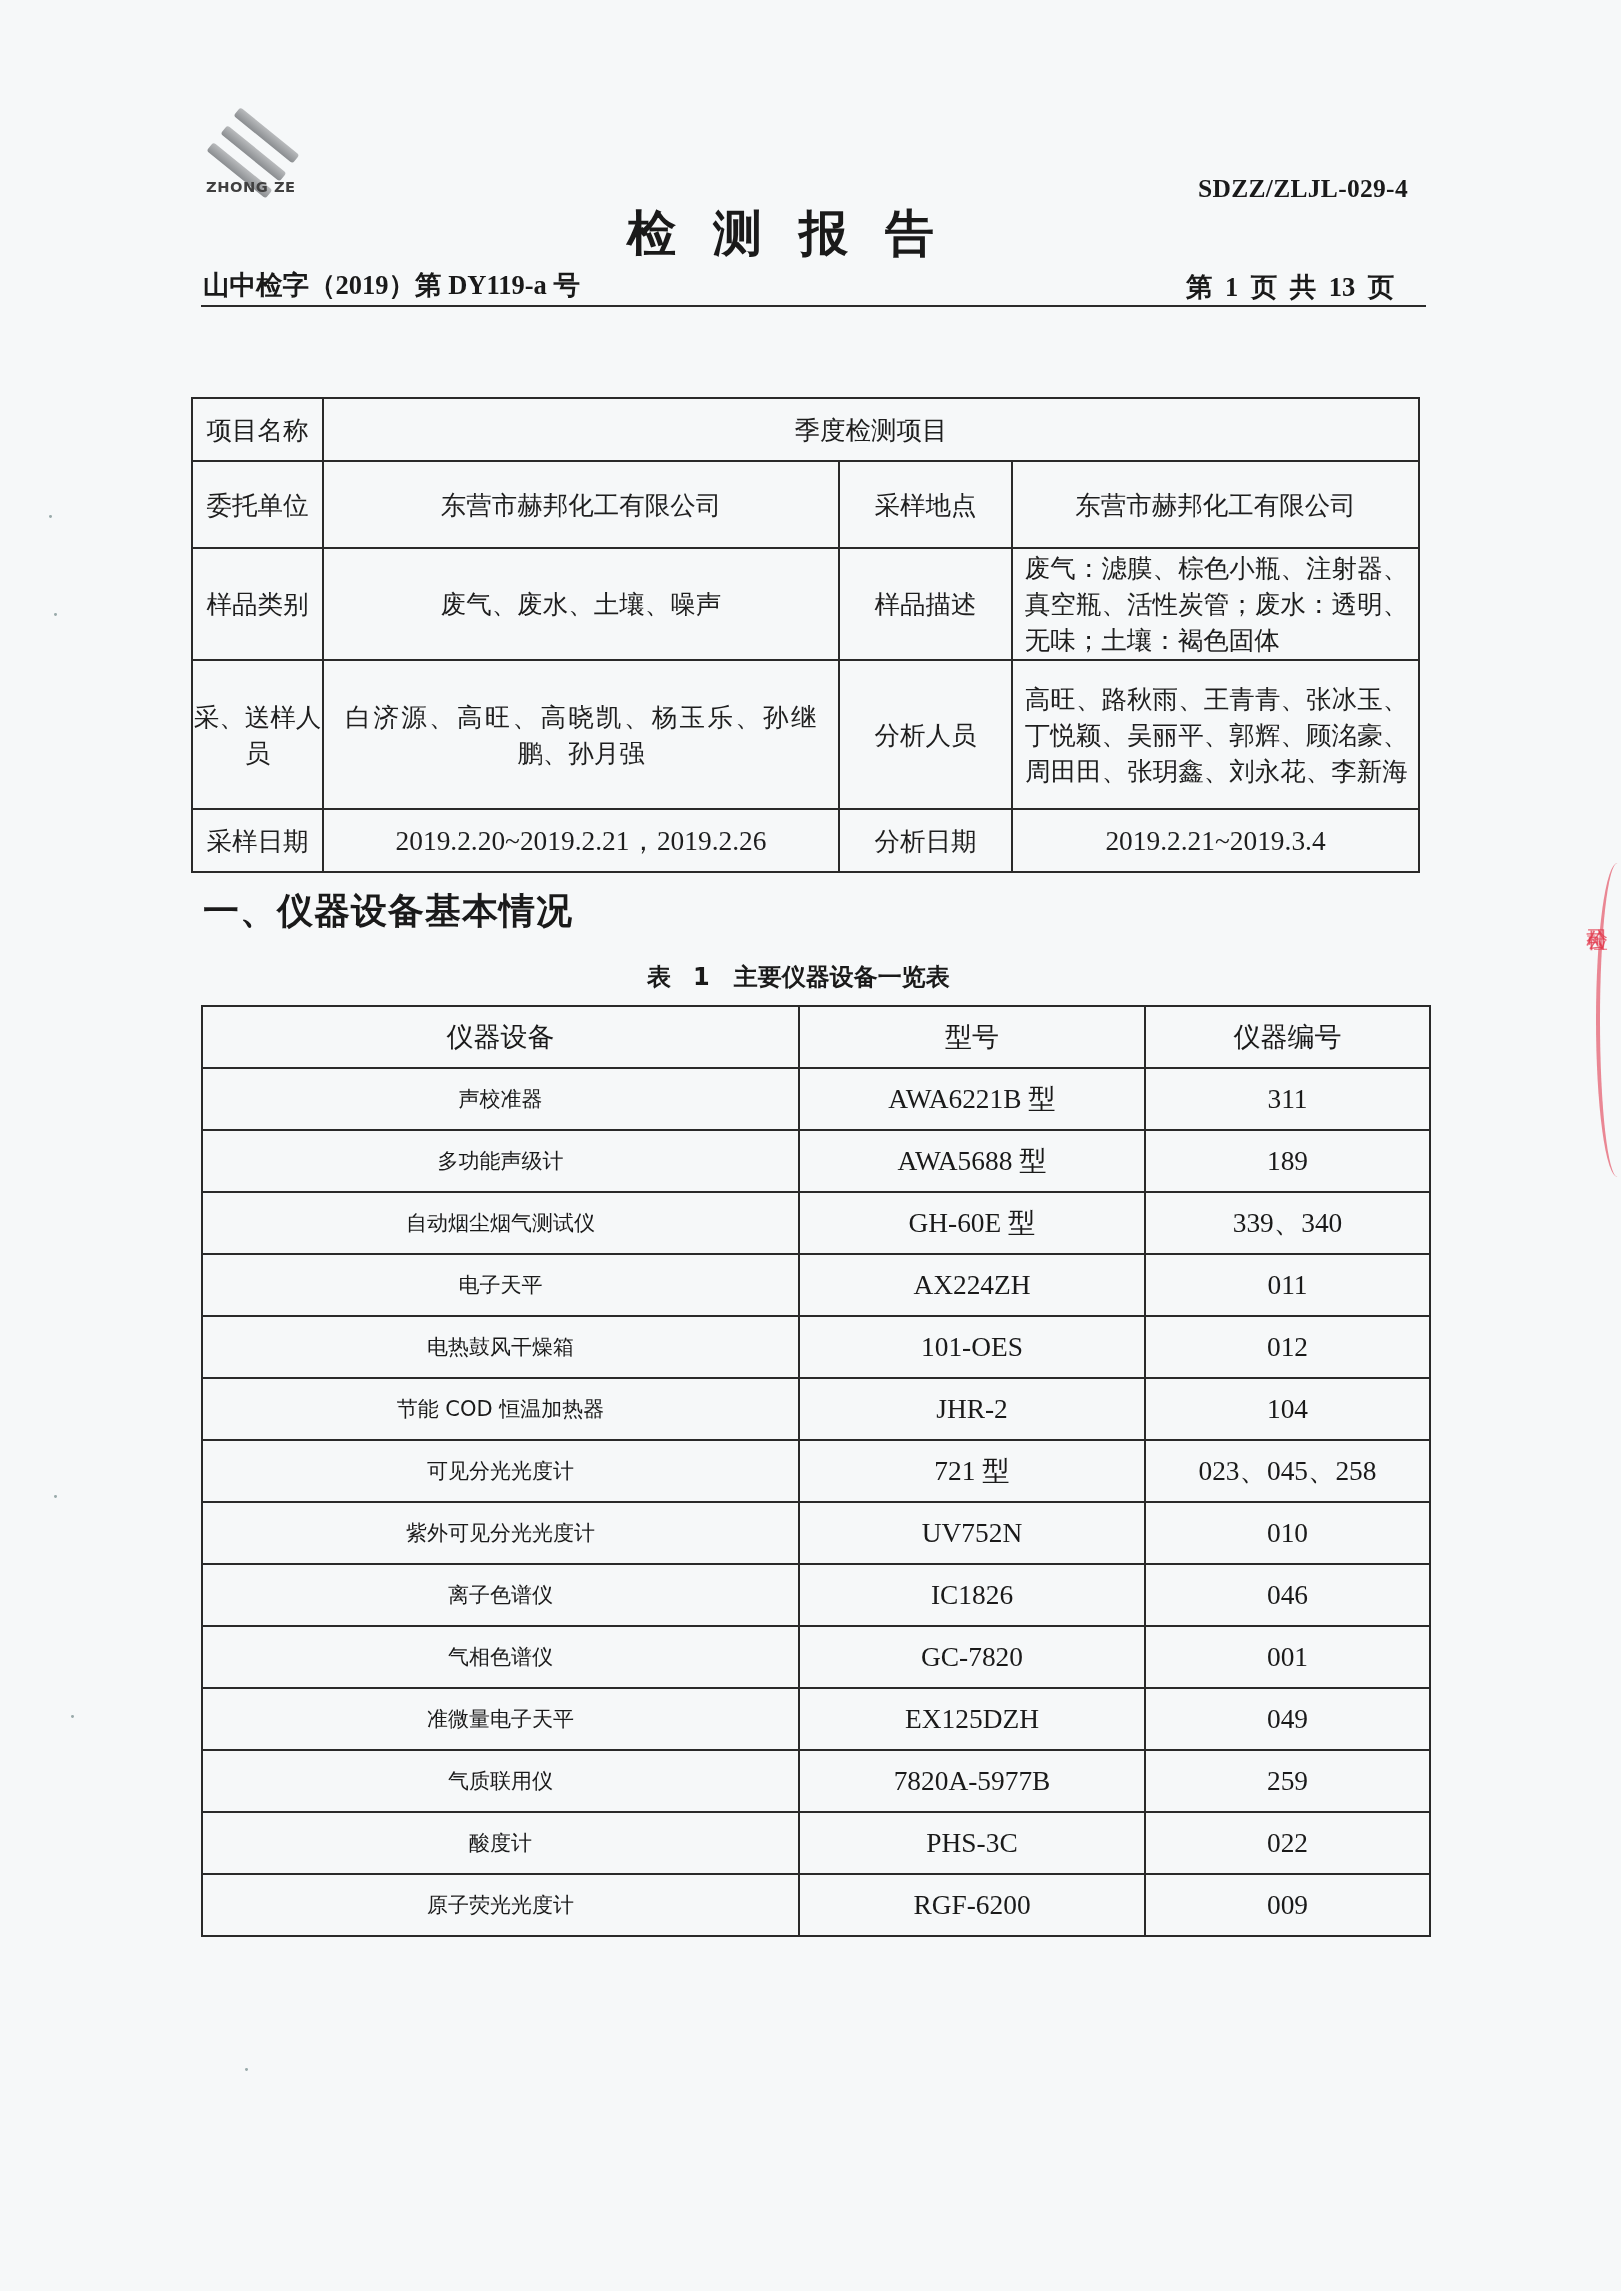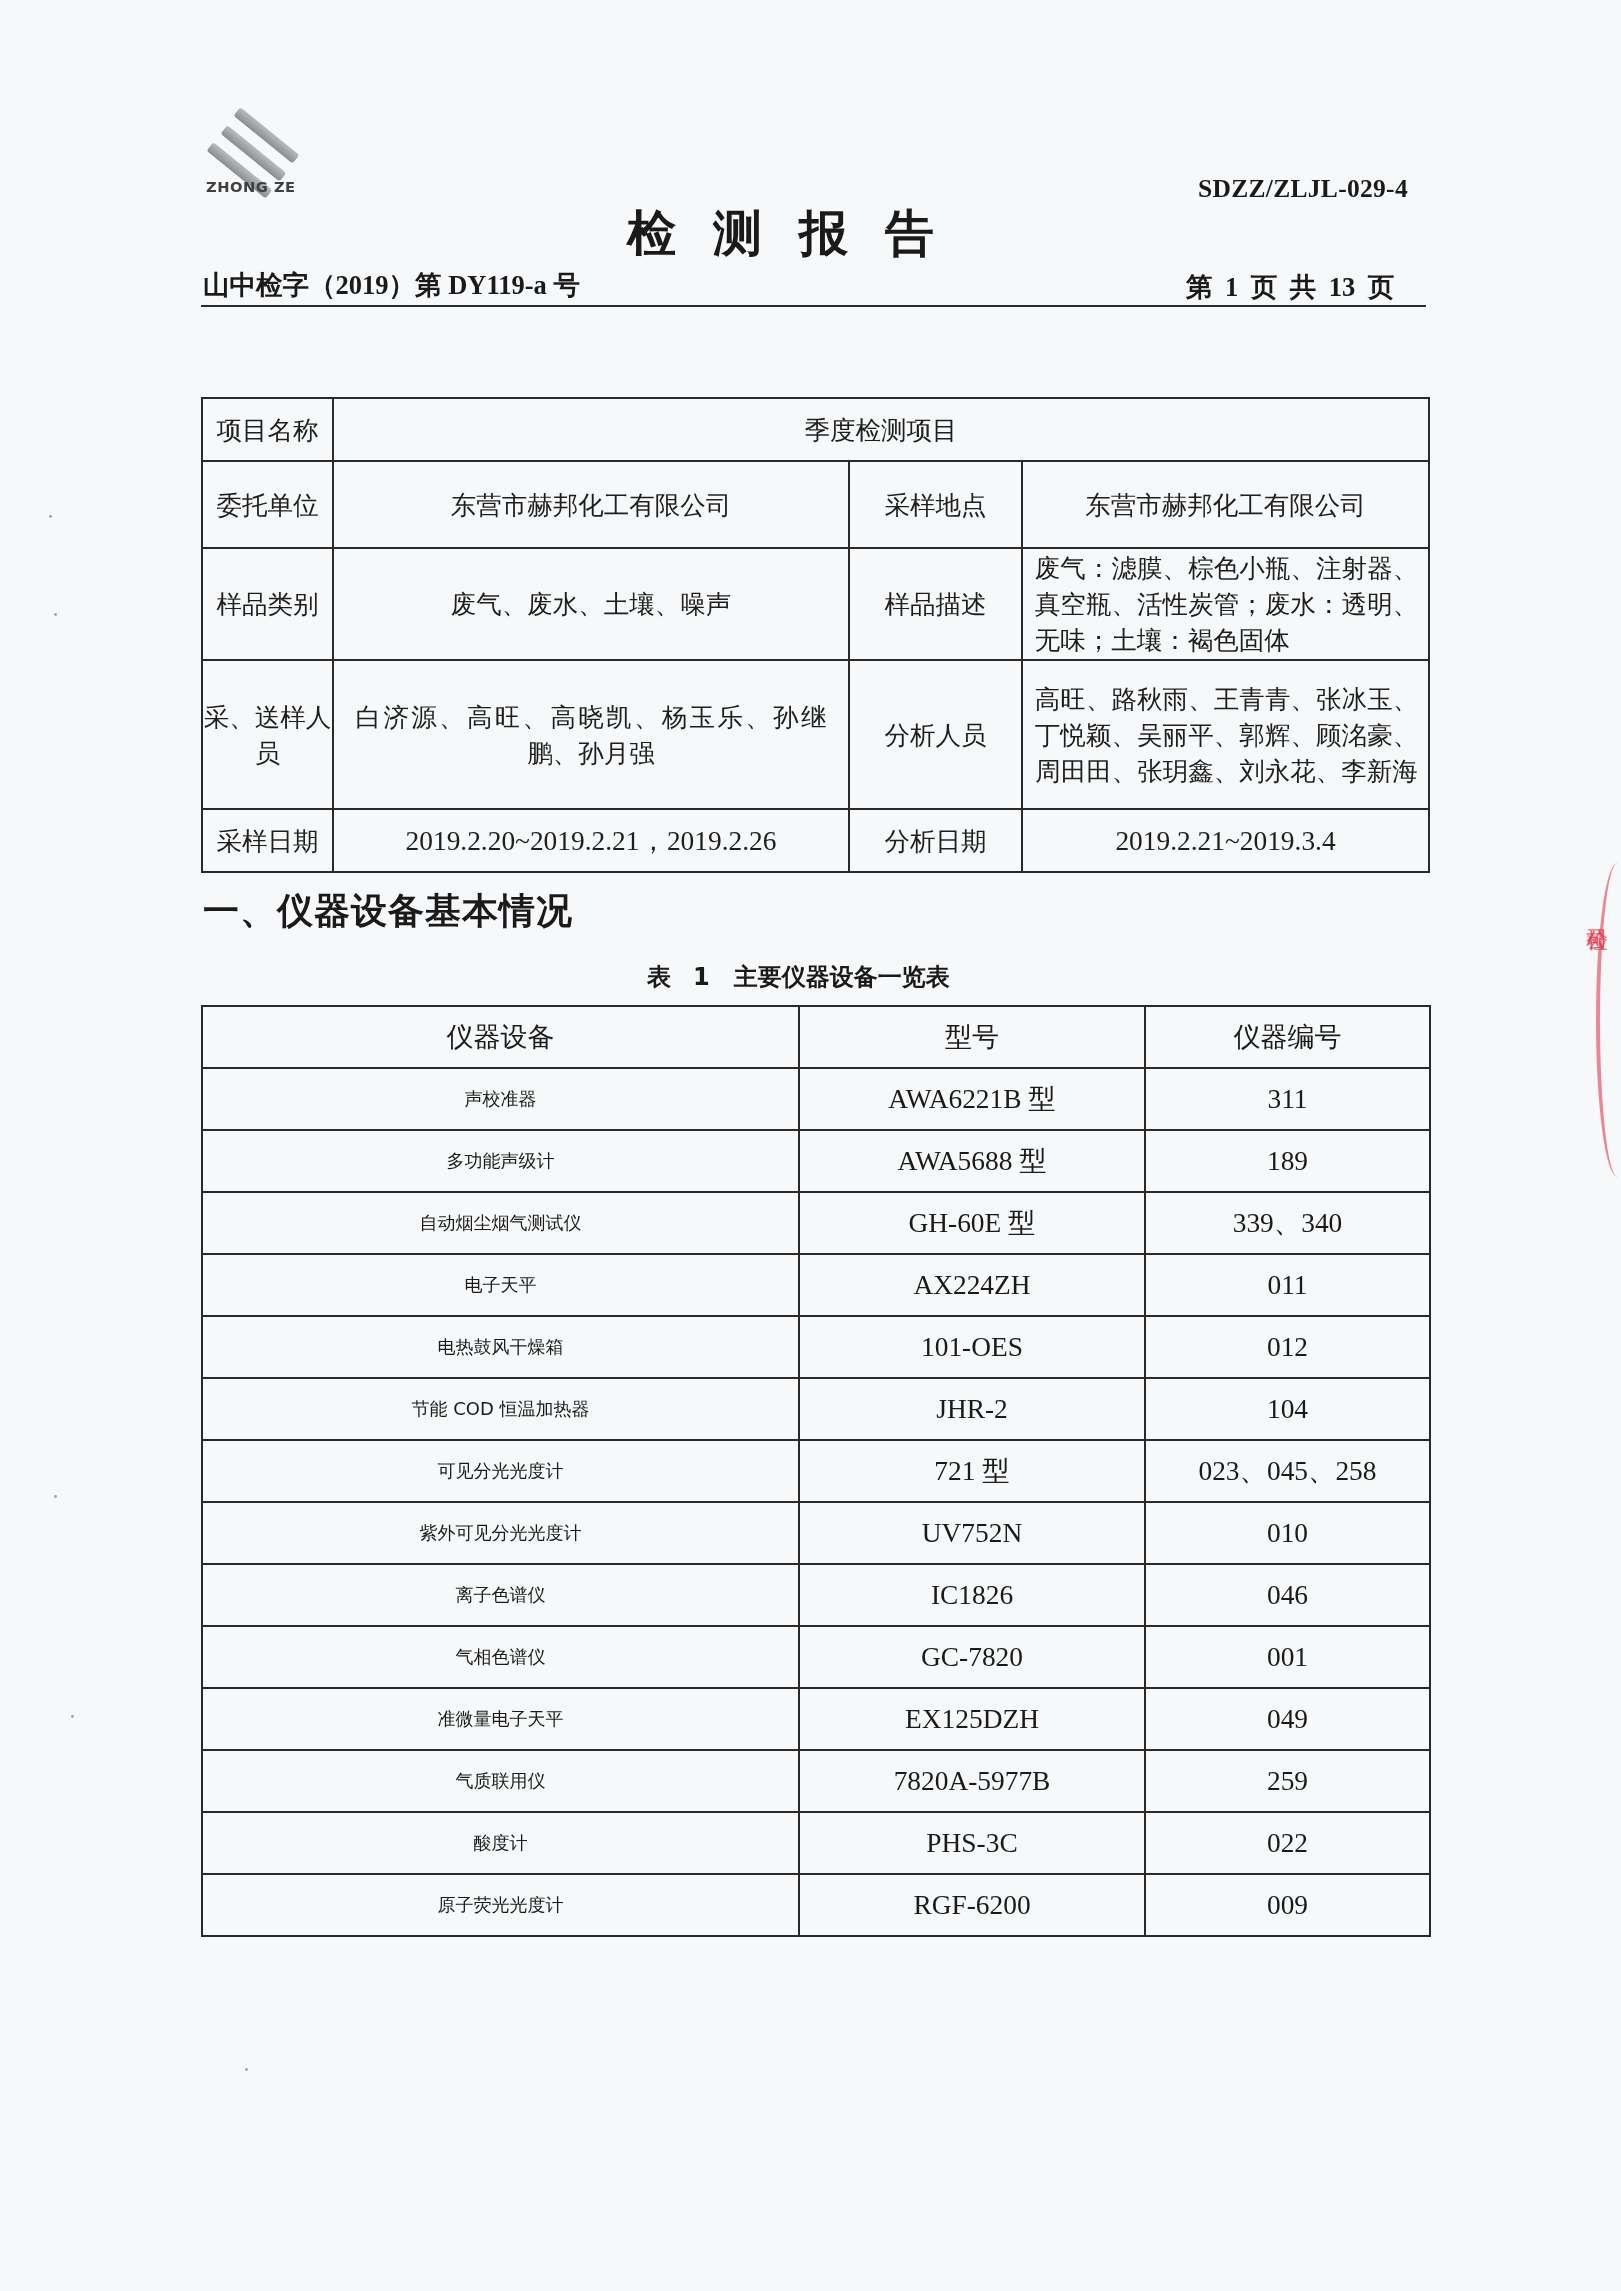--- a/index.html
+++ b/index.html
@@ -29,21 +29,21 @@
     font-family:"DejaVu Sans","Liberation Sans",sans-serif; font-weight:bold;
     font-size:49px; letter-spacing:37px; line-height:65px;
   }
   .report-no { left:203px; top:267px; font-weight:bold; font-size:26.5px; }
   .page-info { left:1186px; top:269px; font-weight:bold; font-size:26.5px; word-spacing:5.9px; }
   .rule { left:201px; top:305px; width:1225px; height:2px; background:#2b2b2b; }
 
   
   table { border-collapse:collapse; position:absolute; table-layout:fixed; }
   td, th { border:2px solid #2a2a2a; text-align:center; vertical-align:middle; padding:0; }
-  .info { left:201px; top:397px; width:1228px;padding-left:28px; }
+  .info { left:191px; top:397px; width:1228px;padding-left:28px; }
   .info td {
     font-family:"DejaVu Sans","Liberation Sans",sans-serif;
     font-size:25.5px; line-height:36px; color:#1e1e1e;
   }
   .info td.num { font-family:"Liberation Serif","DejaVu Serif",serif; font-size:27.4px; }
   .info td.desc { text-align:justify; text-align-last:left; padding:0 9.8px 0 11.8px; }
   .info td.desc.center-last { text-align-last:center; }
 
   .section-heading {
     left:203px; top:887px; font-family:"DejaVu Sans","Liberation Sans",sans-serif;
@@ -54,21 +54,21 @@
     font-weight:bold; font-size:24px; word-spacing:13.7px;
   }
 
   
   .equip { left:201px; top:1005px; width:1228px; }
   .equip th {
     font-family:"DejaVu Sans","Liberation Sans",sans-serif; font-weight:normal;
     font-size:27px; height:60px;
   }
   .equip td { height:60px; font-size:27.4px; }
-  .equip td.name { font-family:"DejaVu Sans","Liberation Sans",sans-serif; font-size:18px; }
+  .equip td.name { font-family:"DejaVu Sans","Liberation Sans",sans-serif; font-size:21px; }
 
   .stamp {
     left:1596px; top:863px; width:39px; height:314px;
     border-left:4.9px solid rgba(226,60,80,0.75); border-radius:50% 0 0 50% / 50% 0 0 50%;
     opacity:0.8;
   }
   .stamp-chars {
     left:1600px; top:912px; width:23.5px; color:rgba(225,55,75,0.75);
     font-family:"DejaVu Sans",sans-serif; font-size:21.6px; line-height:53px;
     writing-mode:vertical-rl;

